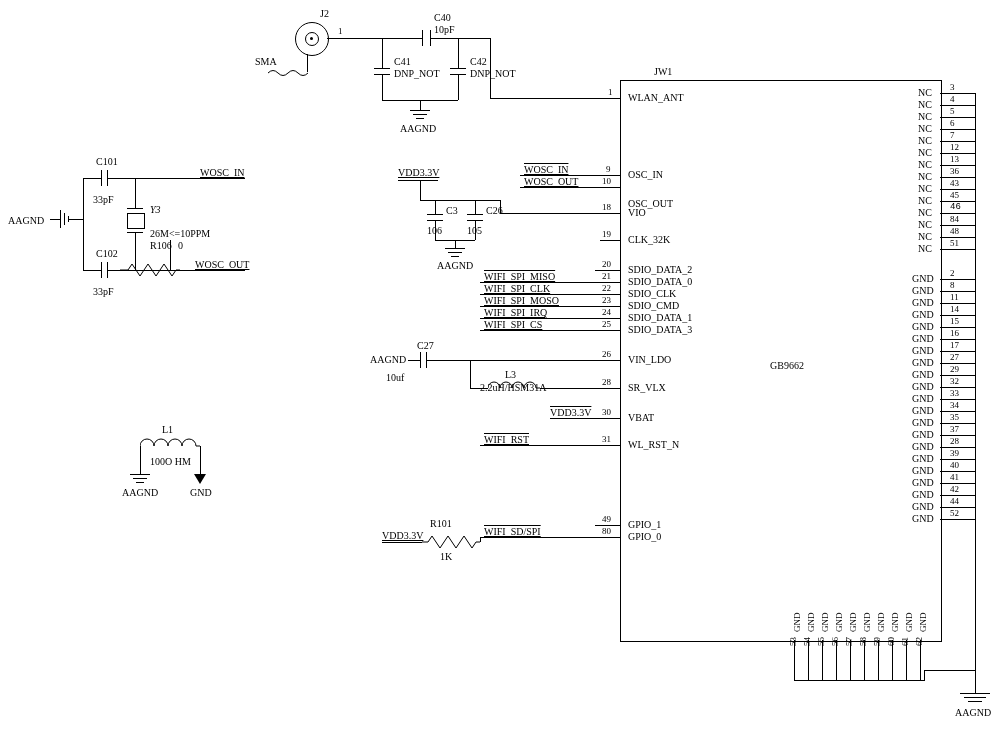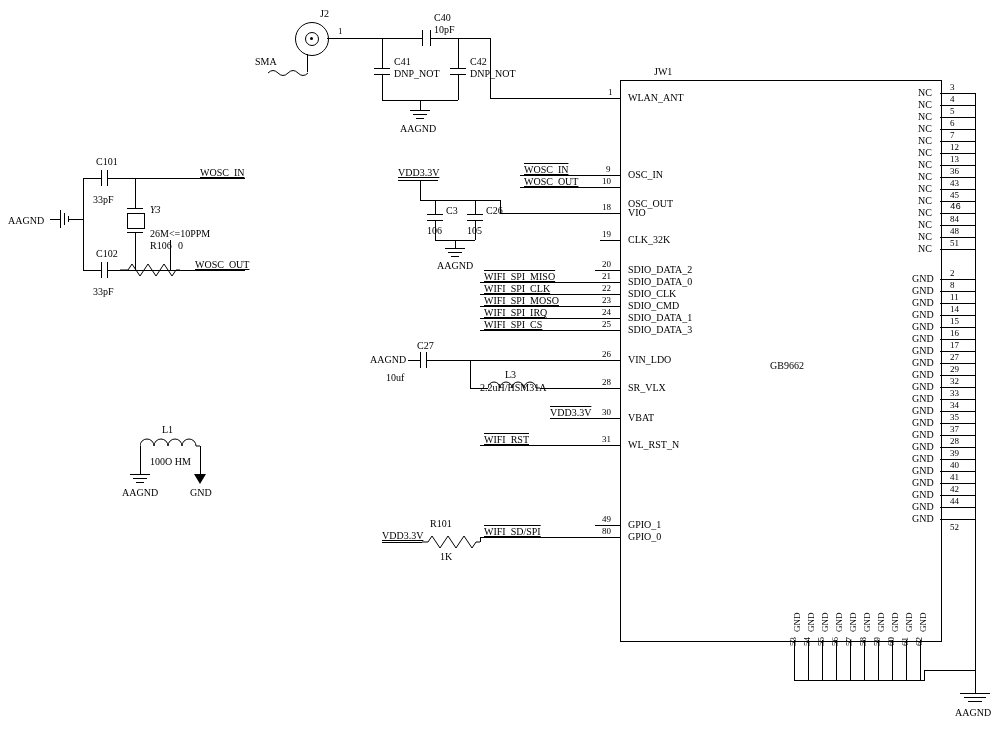--- a/index.html
+++ b/index.html
@@ -206,21 +206,21 @@
     <div class="line hline" style="left:940px; top:483px; width:35px;"></div>
      <div class="lbl pin-num" style="left:950px; top:472px;">41</div>
      <div class="lbl" style="left:912px; top:477px;">GND</div>
     <div class="line hline" style="left:940px; top:495px; width:35px;"></div>
      <div class="lbl pin-num" style="left:950px; top:484px;">42</div>
      <div class="lbl" style="left:912px; top:489px;">GND</div>
     <div class="line hline" style="left:940px; top:507px; width:35px;"></div>
      <div class="lbl pin-num" style="left:950px; top:496px;">44</div>
      <div class="lbl" style="left:912px; top:501px;">GND</div>
     <div class="line hline" style="left:940px; top:519px; width:35px;"></div>
-     <div class="lbl pin-num" style="left:950px; top:508px;margin-top:14px;">52</div>
+     <div class="lbl pin-num" style="left:950px; top:508px;">52</div>
      <div class="lbl" style="left:912px; top:513px;">GND</div>
   </div>
 
 <div id="bot-gnd-container">
     <div class="line vline" style="left:794px; top:640px; height:40px;"></div>
      <div class="lbl pin-num" style="left:788px; top:646px; transform:rotate(-90deg); transform-origin:left top;">53</div>
      <div class="lbl" style="left:792px; top:632px; transform:rotate(-90deg); transform-origin:left top; font-size:9px;">GND</div>
     <div class="line vline" style="left:808px; top:640px; height:40px;"></div>
      <div class="lbl pin-num" style="left:802px; top:646px; transform:rotate(-90deg); transform-origin:left top;">54</div>
      <div class="lbl" style="left:806px; top:632px; transform:rotate(-90deg); transform-origin:left top; font-size:9px;">GND</div>

